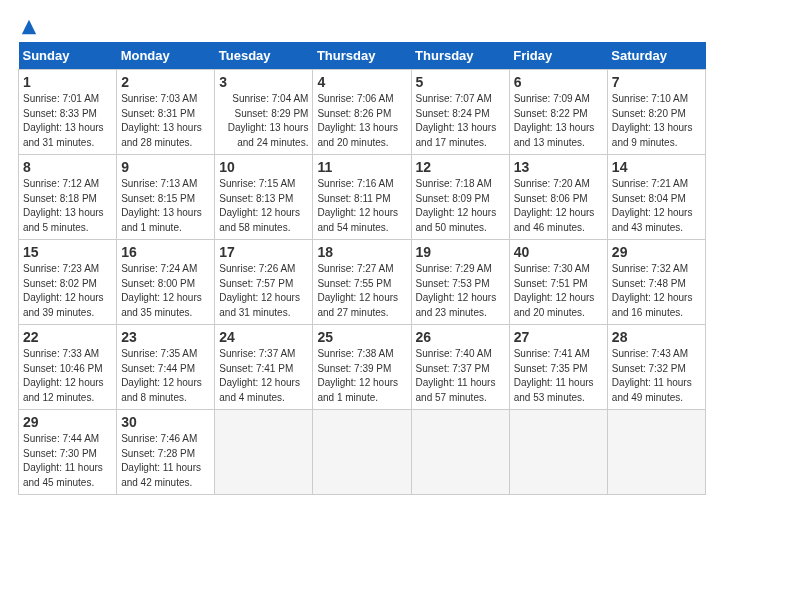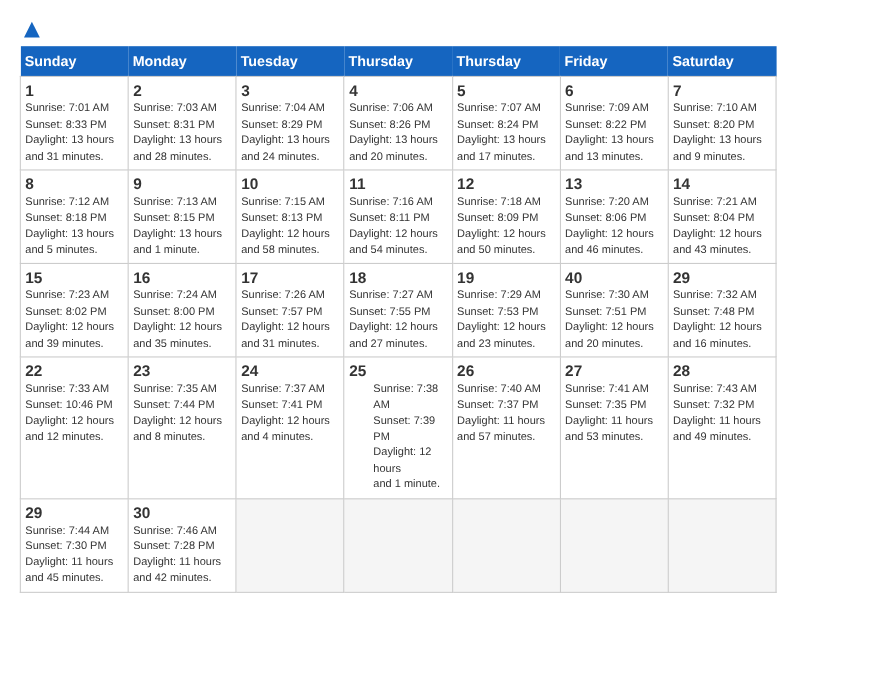--- a/index.html
+++ b/index.html
@@ -136,21 +136,21 @@
           </td>
           <td>
             <span class="day-num">2</span>
             <div class="day-info" style="white-space: pre-line;">Sunrise: 7:03 AM
 Sunset: 8:31 PM
 Daylight: 13 hours
 and 28 minutes.</div>
           </td>
           <td>
             <span class="day-num">3</span>
-            <div class="day-info" style="white-space: pre-line;">Sunrise: 7:04 AM
+            <div class="day-info" style="white-space: pre-line; text-align: right;">Sunrise: 7:04 AM
 Sunset: 8:29 PM
 Daylight: 13 hours
 and 24 minutes.</div>
           </td>
           <td>
             <span class="day-num">4</span>
             <div class="day-info" style="white-space: pre-line;">Sunrise: 7:06 AM
 Sunset: 8:26 PM
 Daylight: 13 hours
 and 20 minutes.</div>
@@ -296,21 +296,21 @@
           </td>
           <td>
             <span class="day-num">24</span>
             <div class="day-info" style="white-space: pre-line;">Sunrise: 7:37 AM
 Sunset: 7:41 PM
 Daylight: 12 hours
 and 4 minutes.</div>
           </td>
           <td>
             <span class="day-num">25</span>
-            <div class="day-info" style="white-space: pre-line; margin-left: 22px;">Sunrise: 7:38 AM
+            <div class="day-info" style="white-space: pre-line;">Sunrise: 7:38 AM
 Sunset: 7:39 PM
 Daylight: 12 hours
 and 1 minute.</div>
           </td>
           <td>
             <span class="day-num">26</span>
             <div class="day-info" style="white-space: pre-line;">Sunrise: 7:40 AM
 Sunset: 7:37 PM
 Daylight: 11 hours
 and 57 minutes.</div>

